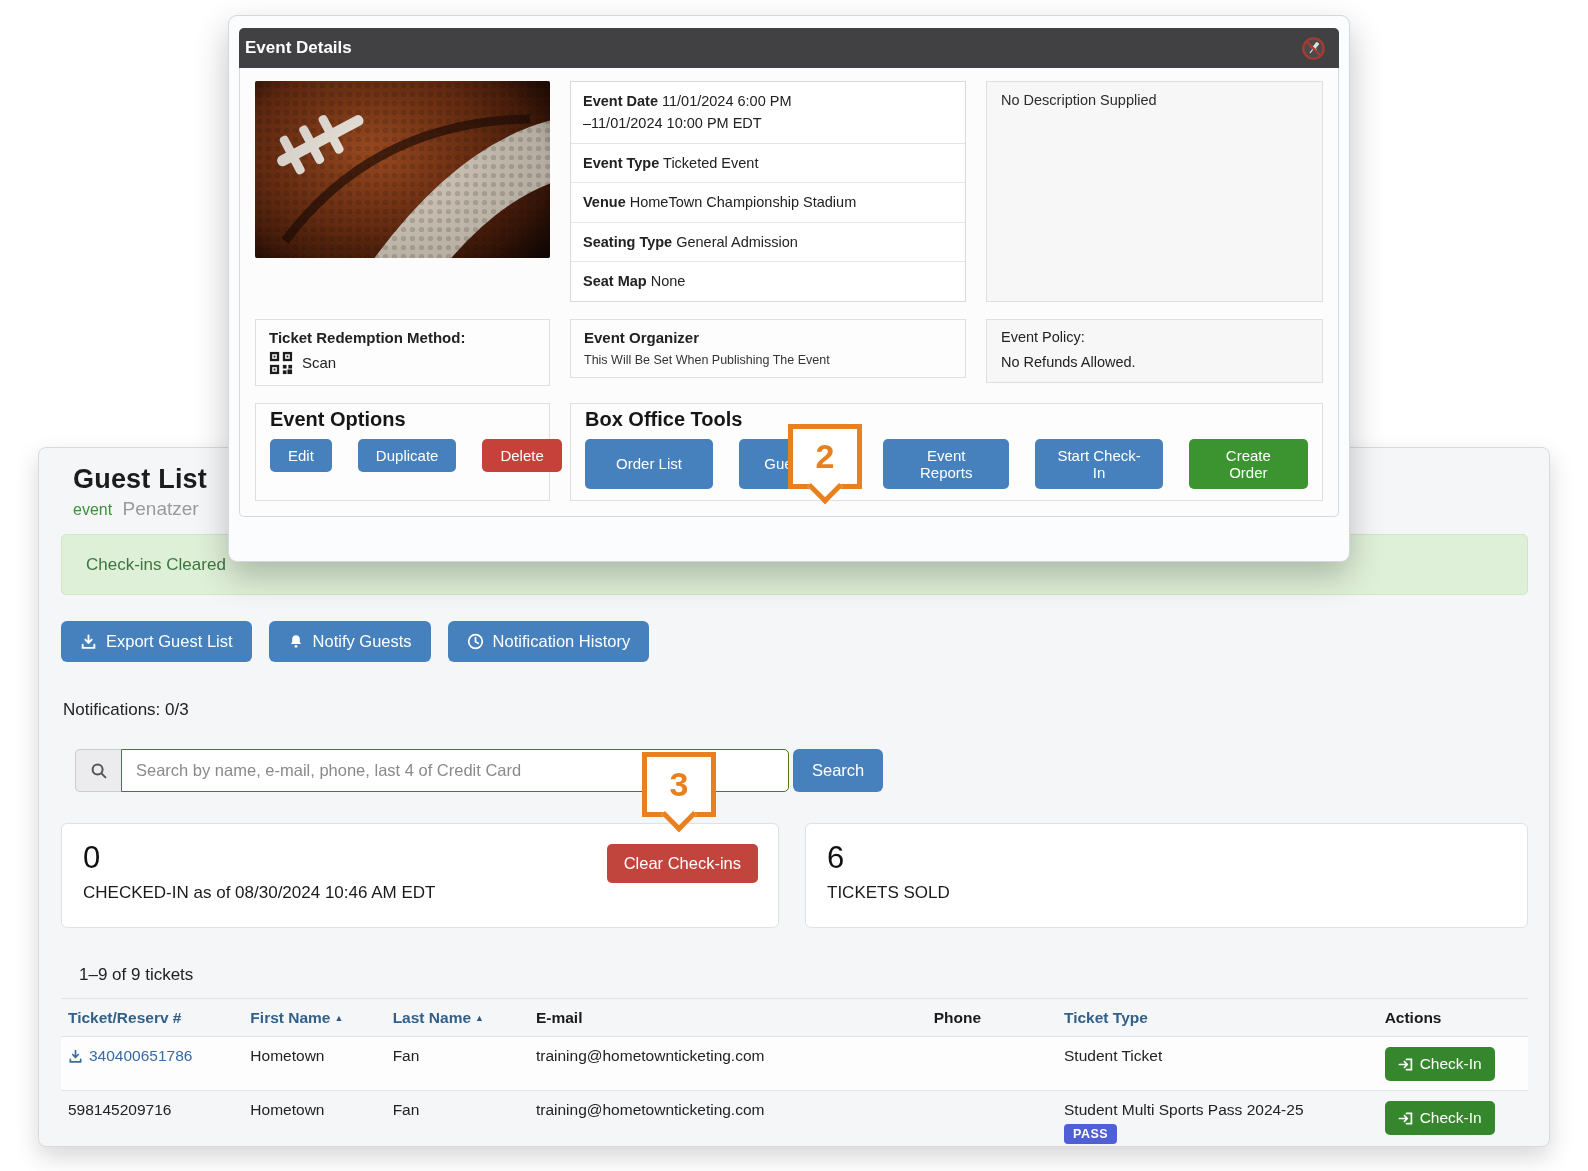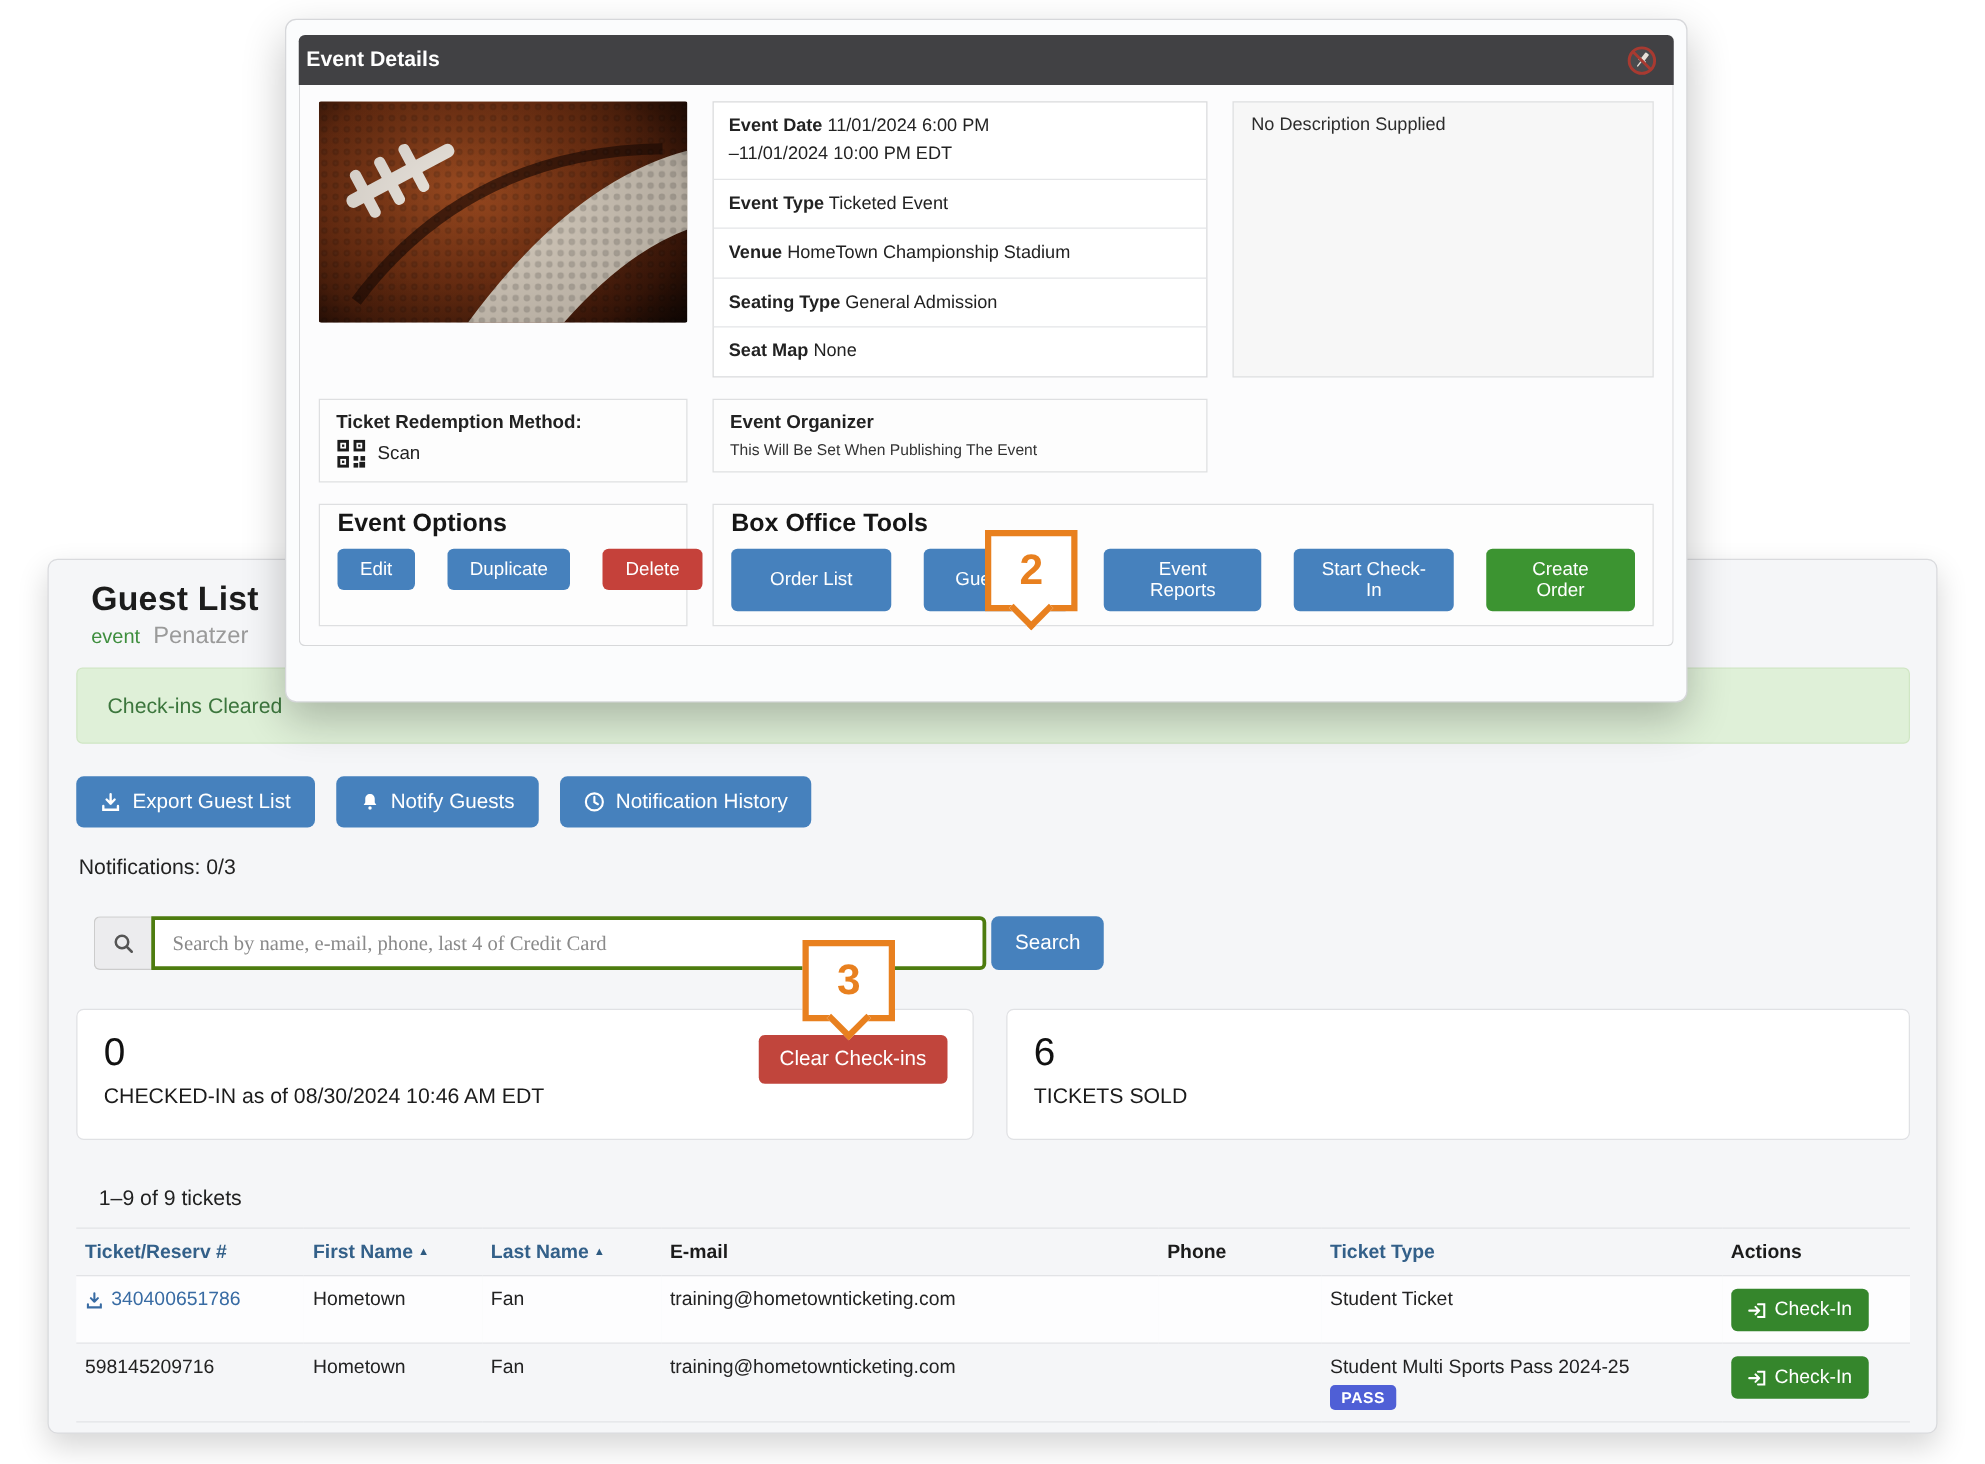--- a/index.html
+++ b/index.html
@@ -15,26 +15,26 @@
   .gp-sub { margin:3px 0 0 12px; white-space:nowrap; }
   .gp-sub .ev { color:#3e8e3e; font-size:16px; }
   .gp-sub .nm { color:#9a9a9a; font-size:19px; margin-left:6px; }
   .banner { margin-top:14px; height:61px; background:#dff0d8; border:1px solid #d0e6c4;
     border-radius:5px; display:flex; align-items:center; padding-left:24px;
     color:#3c763d; font-size:17px; }
   .actions-row { margin-top:26px; display:flex; gap:17px; }
   .btn { display:inline-flex; align-items:center; gap:9px; border:none; cursor:pointer;
     border-radius:6px; color:#fff; background:#4681bd; font-family:inherit; }
   .btn.big { font-size:16.5px; padding:11px 19px; }
-  .notif { margin-top:22px; font-size:17px; margin-left:2px; }
+  .notif { margin-top:38px; font-size:17px; margin-left:2px; }
   .search-row { margin-top:29px; margin-left:14px; display:flex; align-items:stretch; height:43px; }
   .addon { width:46px; background:#ececee; border:1px solid #ccc; border-right:none;
     border-radius:5px 0 0 5px; display:flex; align-items:center; justify-content:center; }
-  .search-input { width:668px; border:3px solid #4d7c0f; border-radius:0 5px 5px 0;
-    font-size:16.5px; padding:0 14px; color:#333; background:#fff; font-family:Liberation Serif, serif; outline:none; }
+  .search-input { width:668px; border:1px solid #4d7c0f; border-radius:0 5px 5px 0;
+    font-size:16.5px; padding:0 14px; color:#333; background:#fff; font-family:Liberation Sans, sans-serif; outline:none; }
   .search-input::placeholder { color:#8a8a8a; }
   .search-btn { margin-left:4px; font-size:16.5px; padding:0 19px; border-radius:6px; }
   .cards-row { margin-top:31px; display:flex; gap:26px; }
   .card { position:relative; background:#fff; border:1px solid #e0e1e4; border-radius:6px;
     height:105px; padding:16px 20px 0 21px; }
   .card.c1 { width:718px; } .card.c2 { flex:1; }
   .card .num { font-size:31px; color:#111; }
   .card .lbl { font-size:17px; margin-top:7px; color:#1b1b1b; }
   .clear-btn { position:absolute; right:20px; top:20px; background:#c1453c; font-size:16.5px;
     padding:10px 17px; border-radius:5px; }
@@ -346,20 +346,24 @@
                   <rect x="20" y="20" width="5" height="5"></rect>
                 </svg>
             </span>
             <span>Scan</span>
           </div>
         </div>
         <div class="obox">
           <div class="h">Event Organizer</div>
           <div class="n">This Will Be Set When Publishing The Event</div>
         </div>
+        <div class="policybox">
+          <div>Event Policy:</div>
+          <div class="p2">No Refunds Allowed.</div>
+        </div>
       </div>
 
       <div class="grid2 rowC">
         <div class="toolbox">
           <div class="h2">Event Options</div>
           <div class="tool-btns">
             <button class="btn tool">Edit</button>
             <button class="btn tool">Duplicate</button>
             <button class="btn tool red">Delete</button>
           </div>

